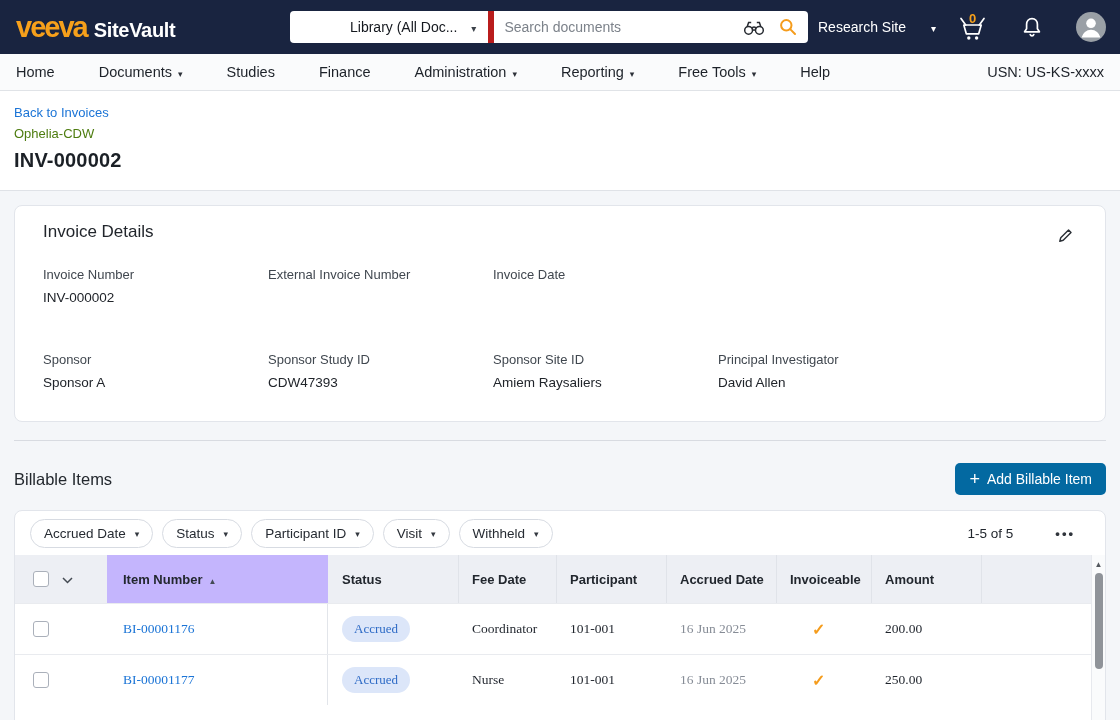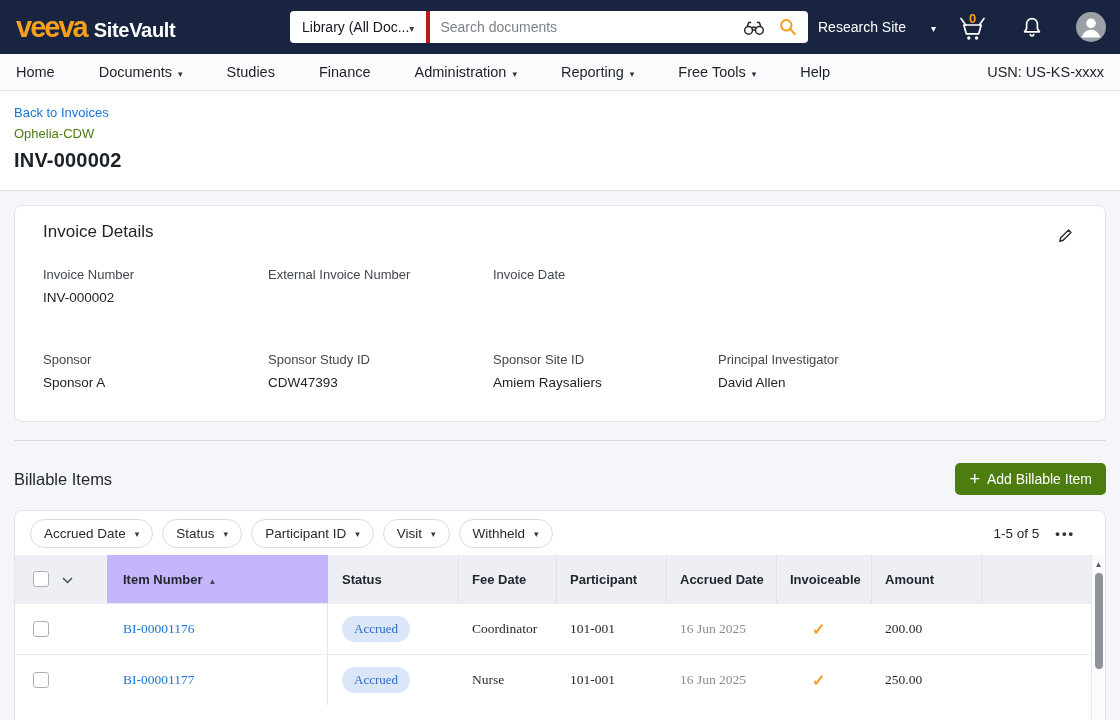--- a/index.html
+++ b/index.html
@@ -5,21 +5,21 @@
   * { box-sizing: border-box; margin: 0; padding: 0; }
   html,body { width:1120px; height:720px; overflow:hidden; }
   body { font-family:"Liberation Sans", sans-serif; background:#fff; position:relative; }
 
   
   .topbar { position:relative; height:54px; background:#192440; display:flex; align-items:center; padding:4px 16px; }
   .logo { display:flex; align-items:baseline; gap:7px; cursor:pointer; }
   .logo-veeva { color:#F6A01B; font-size:29px; font-weight:bold; letter-spacing:-2px; line-height:1; }
   .logo-sv { color:#fff; font-size:20px; font-weight:bold; letter-spacing:-0.3px; }
   .searchbar { position:absolute; left:290px; top:11px; width:518px; height:32px; background:#fff; border-radius:4px; display:flex; align-items:center; overflow:hidden; }
-  .scope { display:flex; align-items:center; padding:0 12px; height:100%; border:none; background:transparent; font-family:inherit; font-size:14px; color:#14181e; cursor:pointer; border-right:4px solid #b91c1c; white-space:nowrap; }
+  .scope { display:flex; align-items:center; gap:14px; padding:0 12px; height:100%; border:none; background:transparent; font-family:inherit; font-size:14px; color:#14181e; cursor:pointer; border-right:6px solid #b91c1c; white-space:nowrap;margin-left:48px; }
   .search-input { flex:1; border:none; outline:none; font-family:inherit; font-size:14px; color:#14181e; padding:0 10px; min-width:0; }
   .search-input::placeholder { color:#7c828a; }
   .search-icons { display:flex; align-items:center; gap:13px; padding-right:10px; }
   .site-selector { position:absolute; left:818px; top:0; height:54px; display:flex; align-items:center; gap:25px; background:transparent; border:none; color:#fff; font-family:inherit; font-size:14px; cursor:pointer; white-space:nowrap; }
   .topbar-right { position:absolute; right:14px; top:0; height:54px; display:flex; align-items:center; gap:32px; }
   .cart { position:relative; cursor:pointer; }
   .cart-count { position:absolute; top:-3px; left:12px; color:#F6A01B; font-size:13px; font-weight:bold; }
   .icon-btn { cursor:pointer; display:flex; align-items:center; }
 
   .caret { display:inline-block; line-height:1; }
@@ -51,30 +51,30 @@
   .edit-btn { position:absolute; right:28px; top:18px; background:none; border:none; cursor:pointer; padding:2px; }
   .fields-row { display:grid; grid-template-columns:repeat(4,225px); margin-top:25px; }
   .fields-row.second { margin-top:46px; }
   .field-label { font-size:13px; color:#40474f; }
   .field-value { font-size:13.5px; color:#21252b; margin-top:8px; min-height:16px; }
 
   .section-divider { border:none; border-top:1px solid #d8dbe1; margin:18px 0 0; }
 
   .billable-head { display:flex; align-items:center; justify-content:space-between; margin-top:22px; }
   .billable-title { font-size:16.5px; font-weight:400; color:#23282e; }
-  .add-btn { background:#4d7c0f; border:none; border-radius:5px; color:#fff; font-family:inherit; font-size:14px; padding:0 14px; height:32px; display:flex; align-items:center; gap:7px; cursor:pointer; }
+  .add-btn { background:#0369a1; border:none; border-radius:5px; color:#fff; font-family:inherit; font-size:14px; padding:0 14px; height:32px; display:flex; align-items:center; gap:7px; cursor:pointer; }
   .plus-icon { font-size:18px; font-weight:400; line-height:1; }
   .plus-icon::after { content:"+"; }
 
   
   .table-card { margin-top:15px; position:relative; overflow:hidden; height:245px; }
   .filter-row { display:flex; align-items:center; height:44px; padding:0 30px 0 6px; }
   .filter-pill { display:flex; align-items:center; gap:9px; height:29px; margin-left:9px; padding:0 13px; background:#fff; border:1px solid #d7dbe2; border-radius:15px; font-family:inherit; font-size:13.5px; color:#262b32; cursor:pointer; white-space:nowrap; }
   .filter-pill .caret::after { color:#33383f; font-size:9px; }
-  .filter-right { margin-left:auto; display:flex; align-items:center; gap:16px; }
+  .filter-right { margin-left:auto; display:flex; align-items:center; gap:42px; }
   .row-count { font-size:13.5px; color:#22272e; }
 
   .grid-row { display:grid; grid-template-columns:92px 221px 130px 98px 110px 110px 95px 110px 1fr; align-items:center; }
   .thead { height:48px; background:#edeff4; font-size:13px; font-weight:bold; color:#22272e; }
   .th { height:100%; display:flex; align-items:center; padding-left:14px; }
   .th.sep { box-shadow:inset 1px 0 0 #e0e3e9; }
   .th-select { padding-left:18px; gap:13px; }
   .th-item { background:#c4b5fd; padding-left:16px; gap:6px; }
   .sort-asc::after { content:"▲"; font-size:8px; color:#434a55; }
 

